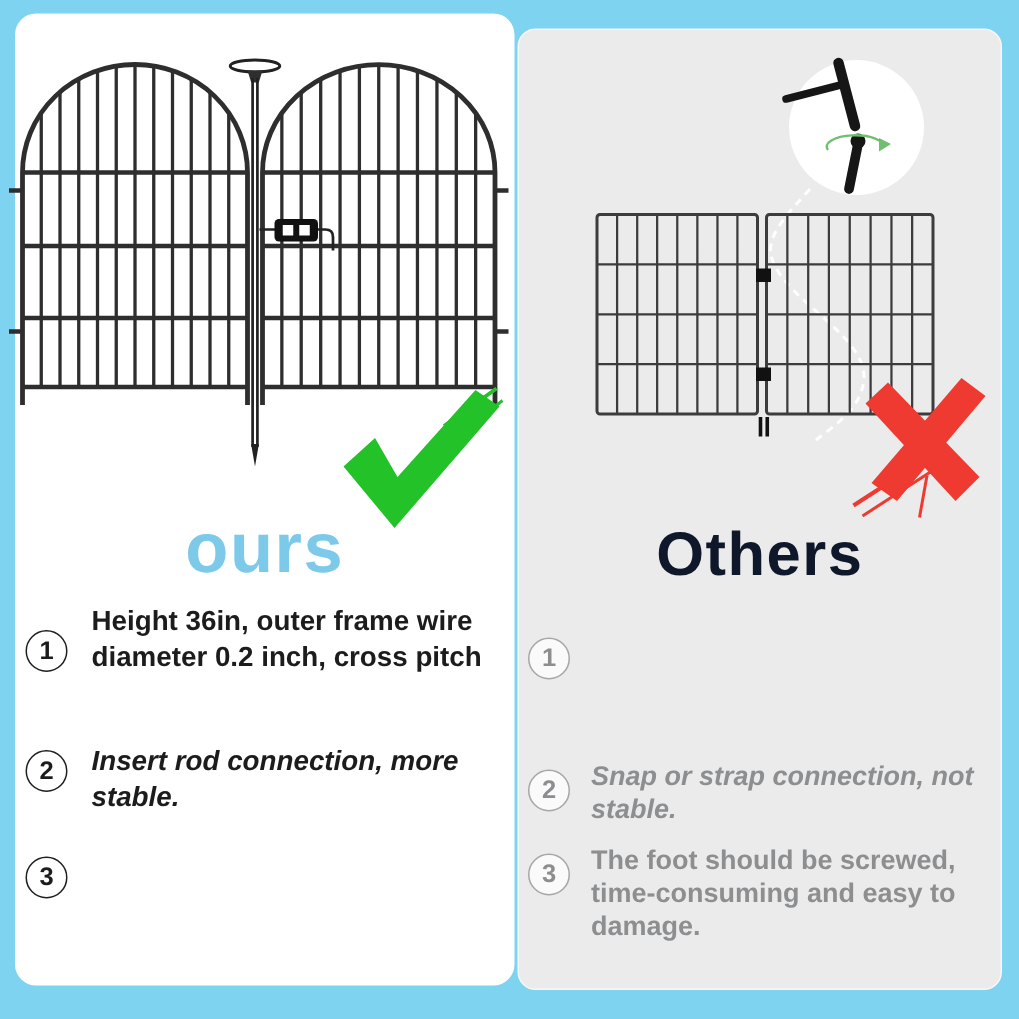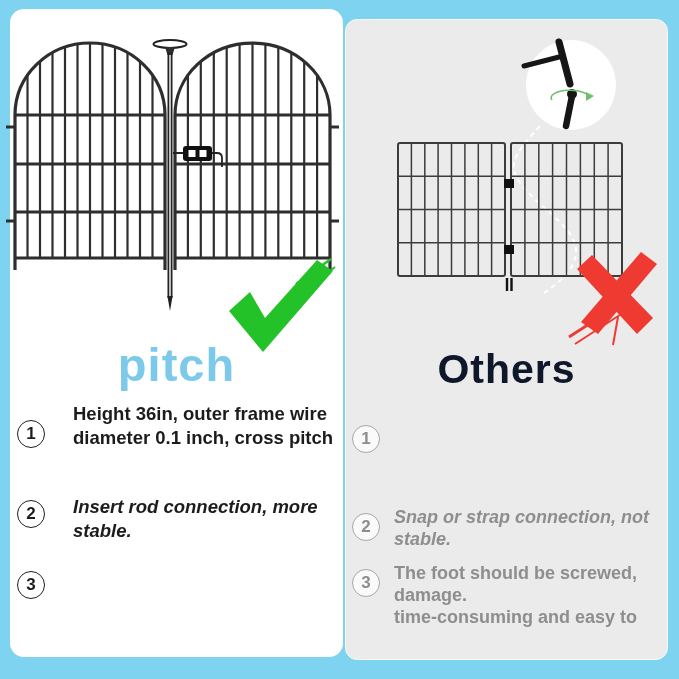--- a/index.html
+++ b/index.html
@@ -10,21 +10,21 @@
   #panel-others{left:345px;top:19px;width:323px;height:641px;background:#ebebeb;border-radius:12px;border:1px solid #f7f7f7;box-sizing:border-box;}
   .illus{position:absolute;}
   .title{position:absolute;text-align:center;font-weight:bold;line-height:1;letter-spacing:1px;}
   #ours-title{left:10px;top:341px;width:333px;font-size:47px;color:#7dc9ea;}
   #others-title{left:345px;top:349px;width:323px;font-size:41px;color:#0f172a;}
   .num-circle{position:absolute;width:28px;height:28px;border-radius:50%;background:#fff;
     display:flex;align-items:center;justify-content:center;font-size:17px;font-weight:bold;box-sizing:border-box;}
   .num-left{border:1.6px solid #1f1f1f;color:#1c1c1c;}
   .num-right{border:1.6px solid #a6a6a6;color:#8d8d8f;background:#fafafa;}
   .item-text{position:absolute;font-weight:bold;white-space:nowrap;}
-  .item-left{color:#1c1c1c;font-size:18.5px;line-height:24px;margin-left:12px;}
+  .item-left{color:#1c1c1c;font-size:18.5px;line-height:24px;}
   .item-right{color:#8d8e90;font-size:18px;line-height:22px;}
 </style>
 </head>
 <body>
 
 <div id="canvas">
 
   <div id="panel-ours" class="panel"></div>
   <div id="panel-others" class="panel"></div>
 
@@ -101,27 +101,27 @@
   </svg>
 
   <svg class="illus" style="left:560px;top:245px;" width="110" height="105" viewBox="560 245 110 105">
     <polygon points="577,269 592,255 653,318 637,334" fill="#ee3a31"></polygon>
     <polygon points="641,252 657,264 598,334 581,322" fill="#ee3a31"></polygon>
     <path d="M569 337 L617 306" stroke="#ee3a31" stroke-width="2.8" fill="none"></path>
     <path d="M575 344 L629 309" stroke="#ee3a31" stroke-width="2" fill="none"></path>
     <path d="M618 317 L613 345" stroke="#ee3a31" stroke-width="2" fill="none"></path>
   </svg>
 
-  <div id="ours-title" class="title">pitch</div>
+  <div id="ours-title" class="title">ours</div>
   <div id="others-title" class="title">Others</div>
 
   <div class="num-circle num-left" style="left:17px;top:420px;">1</div>
   <div class="item-text item-left" style="left:61px;top:402px;">
     <div>Height 36in, outer frame wire</div>
-    <div>diameter 0.1 inch, cross pitch</div>
+    <div>diameter 0.2 inch, cross pitch</div>
   </div>
 
   <div class="num-circle num-left" style="left:17px;top:500px;">2</div>
   <div class="item-text item-left" style="left:61px;top:495px;font-style:italic;">
     <div>Insert rod connection, more</div>
     <div>stable.</div>
   </div>
 
   <div class="num-circle num-left" style="left:17px;top:571px;">3</div>
 
@@ -129,17 +129,17 @@
 
   <div class="num-circle num-right" style="left:352px;top:513px;">2</div>
   <div class="item-text item-right" style="left:394px;top:506px;font-style:italic;">
     <div>Snap or strap connection, not</div>
     <div>stable.</div>
   </div>
 
   <div class="num-circle num-right" style="left:352px;top:569px;">3</div>
   <div class="item-text item-right" style="left:394px;top:562px;">
     <div>The foot should be screwed,</div>
+    <div>time-consuming and easy to</div>
     <div>damage.</div>
-    <div>time-consuming and easy to</div>
   </div>
 
 </div>
 
 </body></html>

